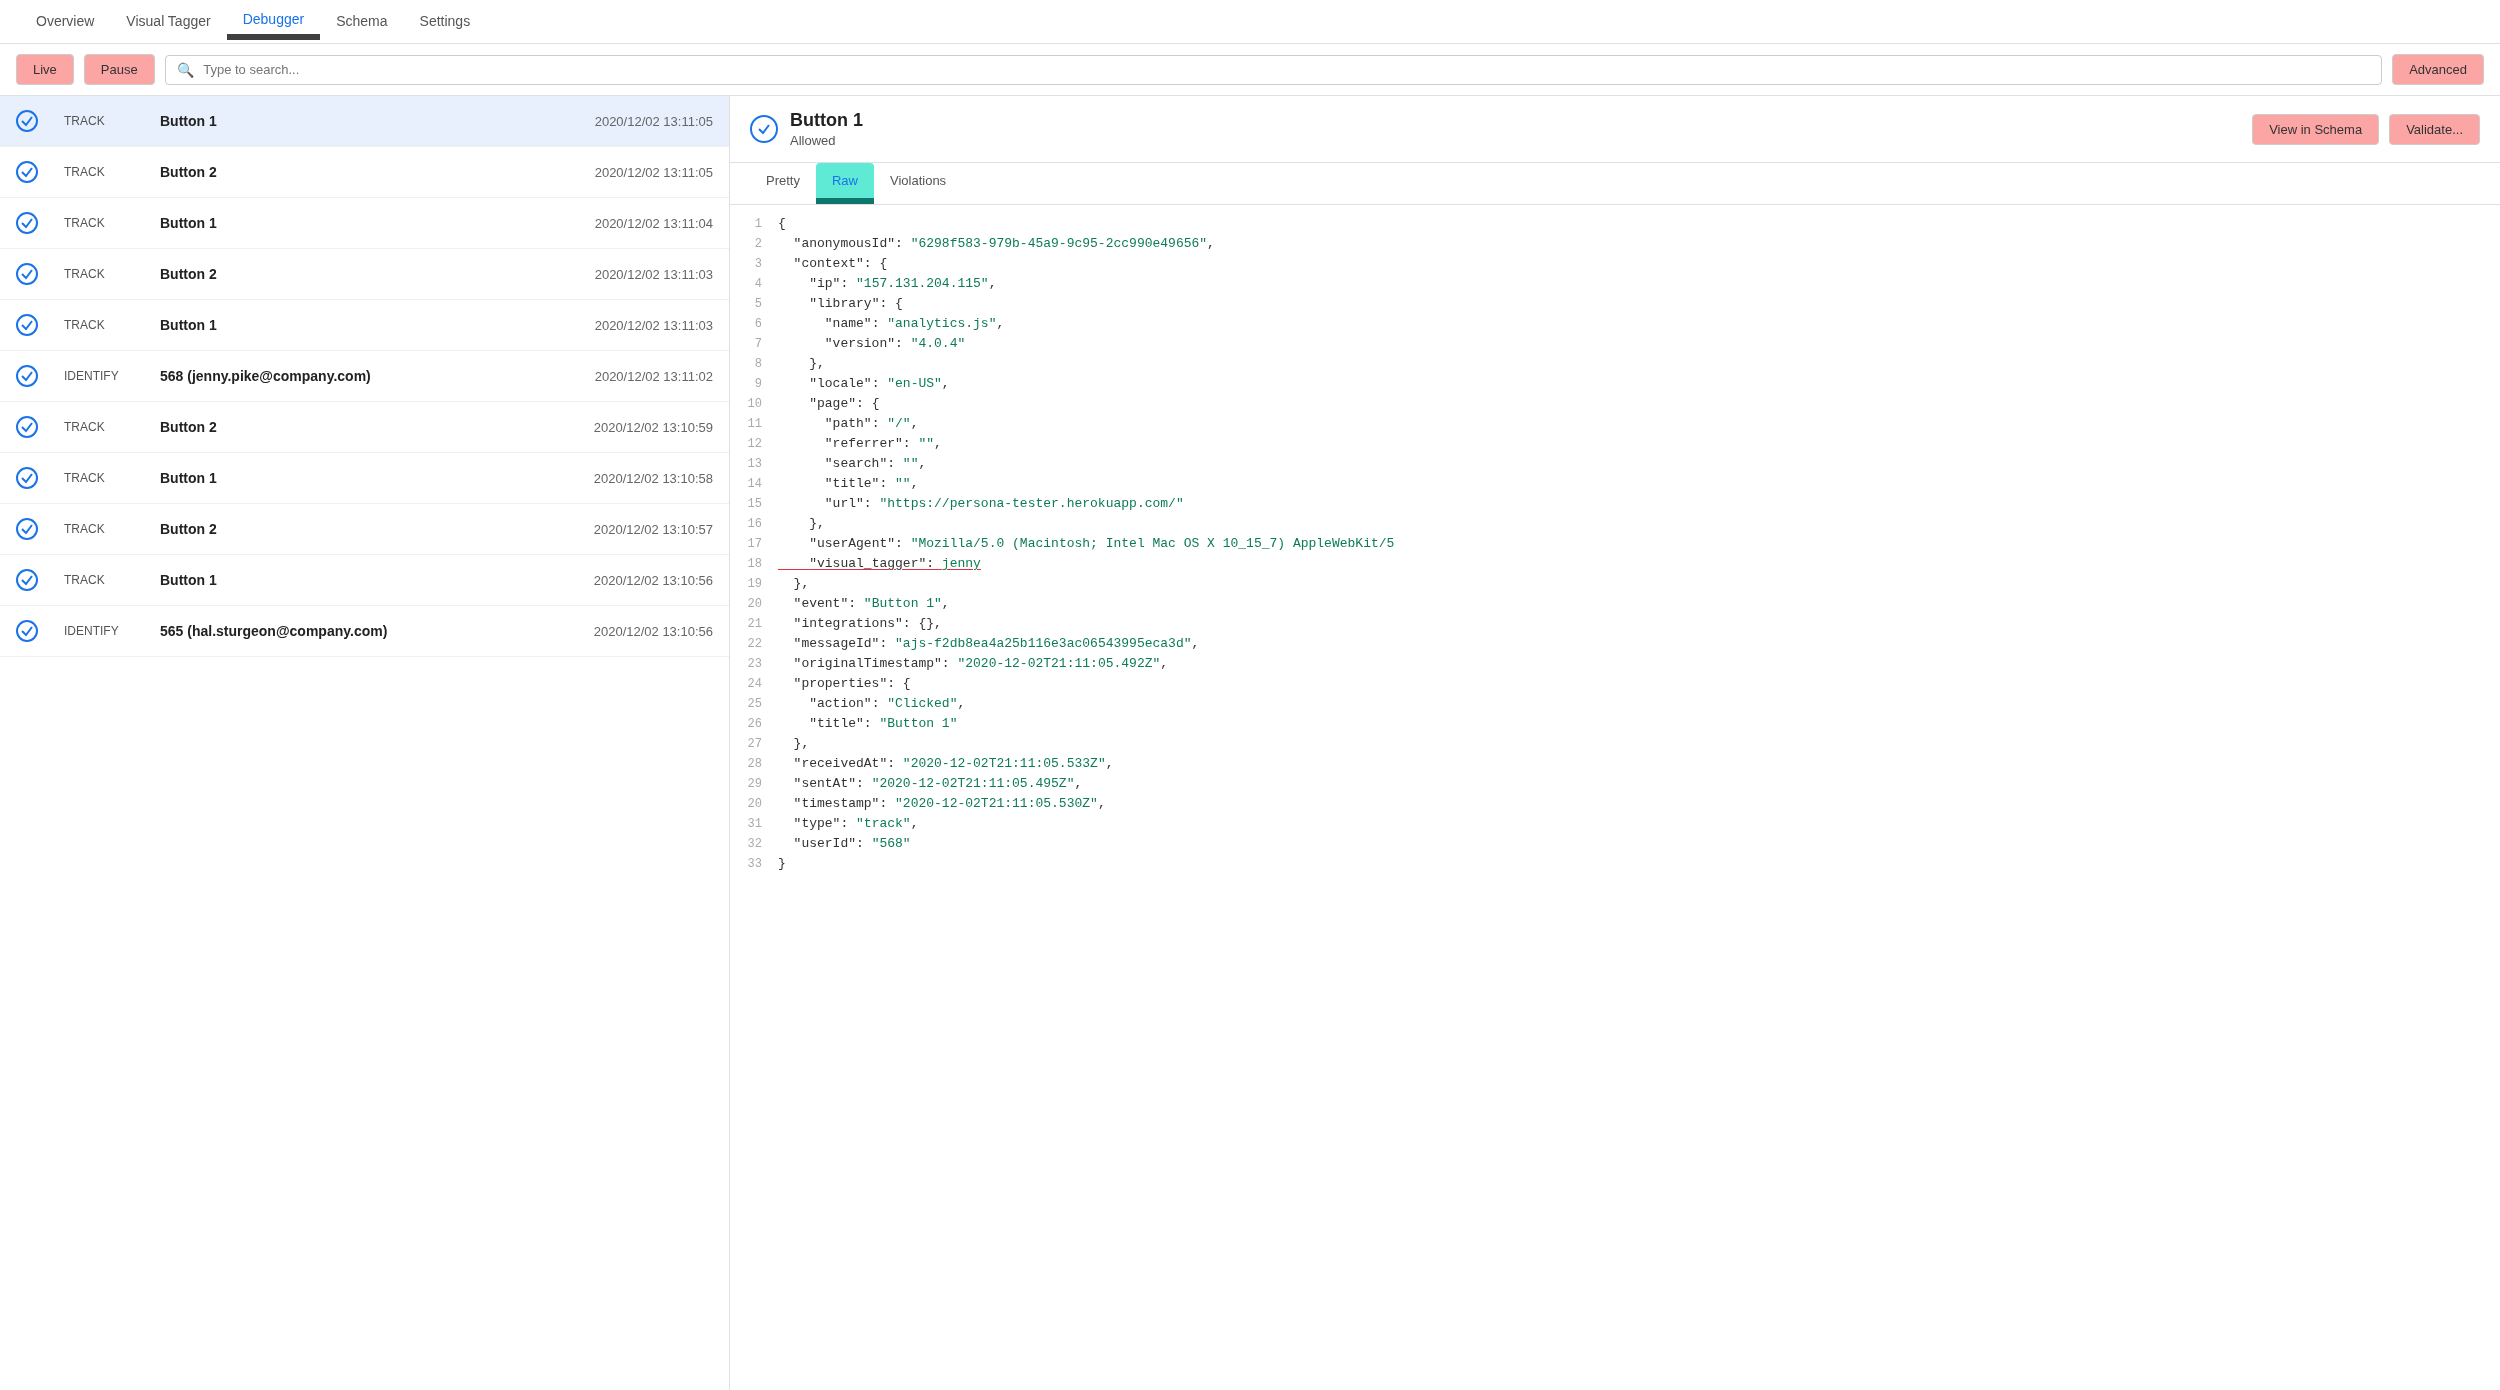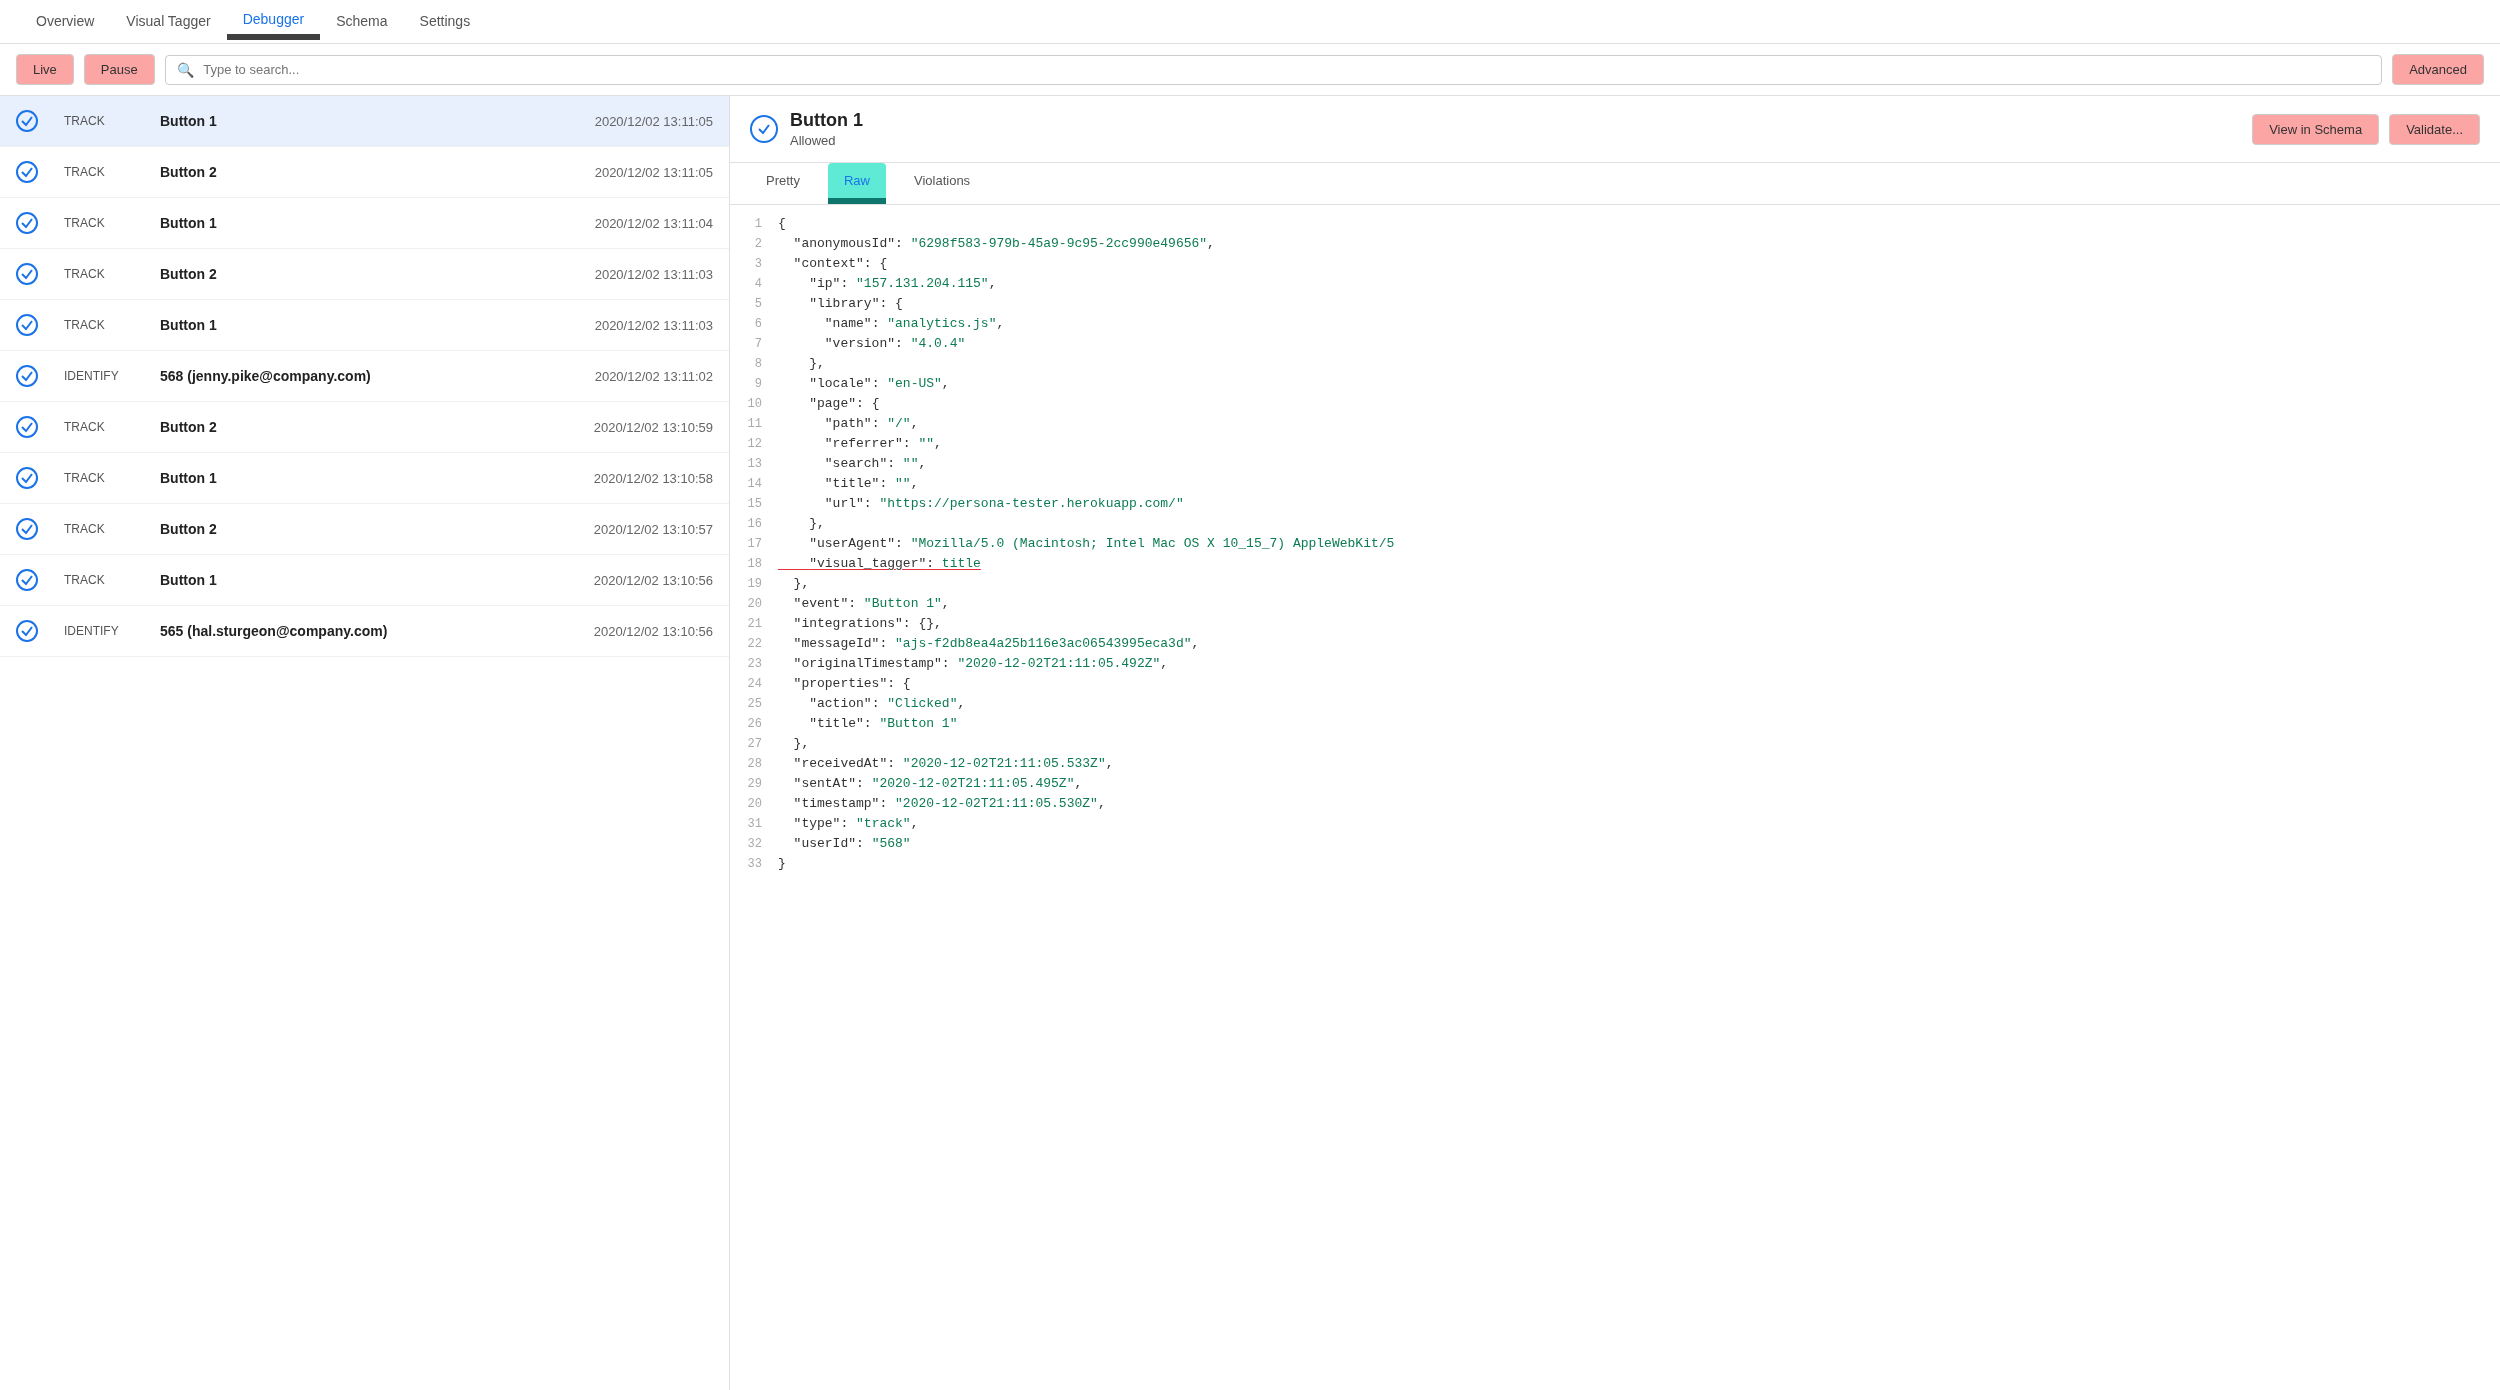--- a/index.html
+++ b/index.html
@@ -168,21 +168,21 @@
     .right-header-btns {
       display: flex;
       gap: 10px;
     }
 
     
     .tabs-bar {
       display: flex;
       padding: 0 20px;
       border-bottom: 1px solid #e0e0e0;
-      gap: 12px;
+      gap: 0;
     }
     .tab-item {
       padding: 10px 16px;
       cursor: pointer;
       font-size: 13px;
       color: #555;
       border-bottom: 2px solid transparent;
     }
     .tab-item.active {
       color: #1a73e8;
@@ -455,21 +455,21 @@
         <div class="json-line">
           <span class="line-num">16</span>
           <span class="line-content">    },</span>
         </div>
         <div class="json-line">
           <span class="line-num">17</span>
           <span class="line-content">    <span class="json-key">"userAgent"</span>: <span class="json-string">"Mozilla/5.0 (Macintosh; Intel Mac OS X 10_15_7) AppleWebKit/5</span></span>
         </div>
         <div class="json-line highlight-line">
           <span class="line-num">18</span>
-          <span class="line-content">    <span class="json-key">"visual_tagger"</span>: <span class="json-bool">title</span></span>
+          <span class="line-content">    <span class="json-key">"visual_tagger"</span>: <span class="json-bool">jenny</span></span>
         </div>
         <div class="json-line">
           <span class="line-num">19</span>
           <span class="line-content">  },</span>
         </div>
         <div class="json-line">
           <span class="line-num">20</span>
           <span class="line-content">  <span class="json-key">"event"</span>: <span class="json-string">"Button 1"</span>,</span>
         </div>
         <div class="json-line">

